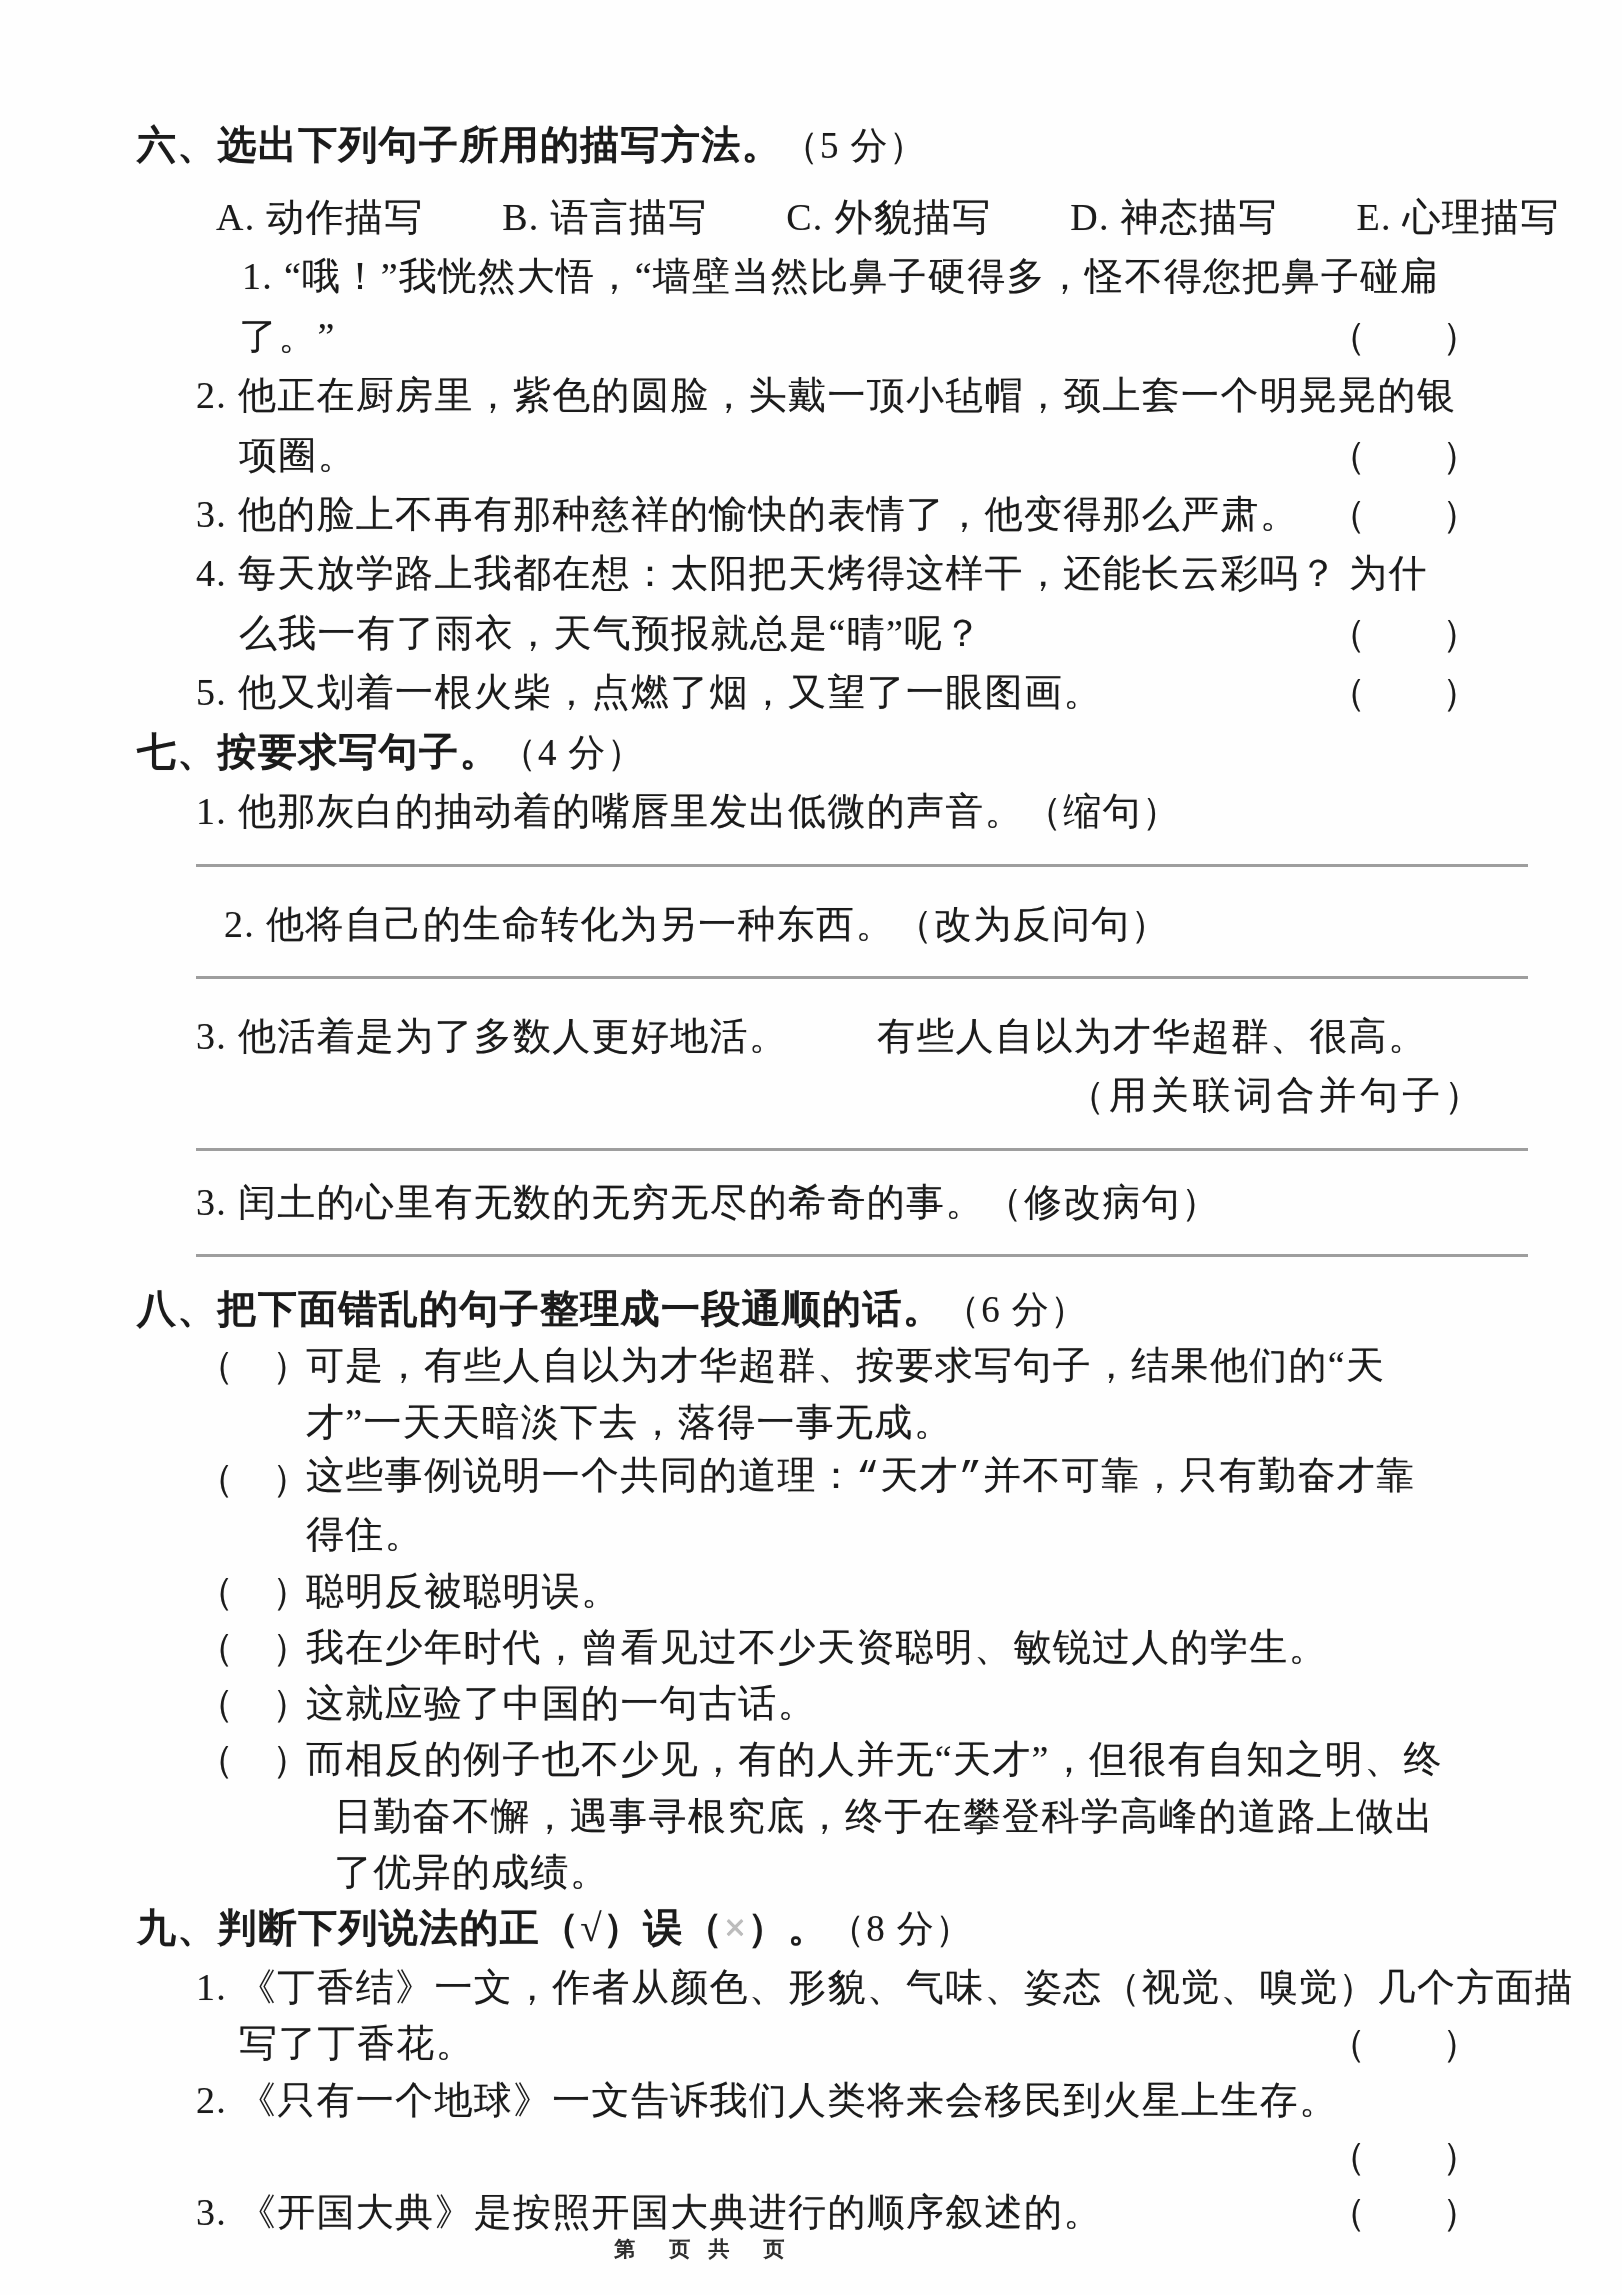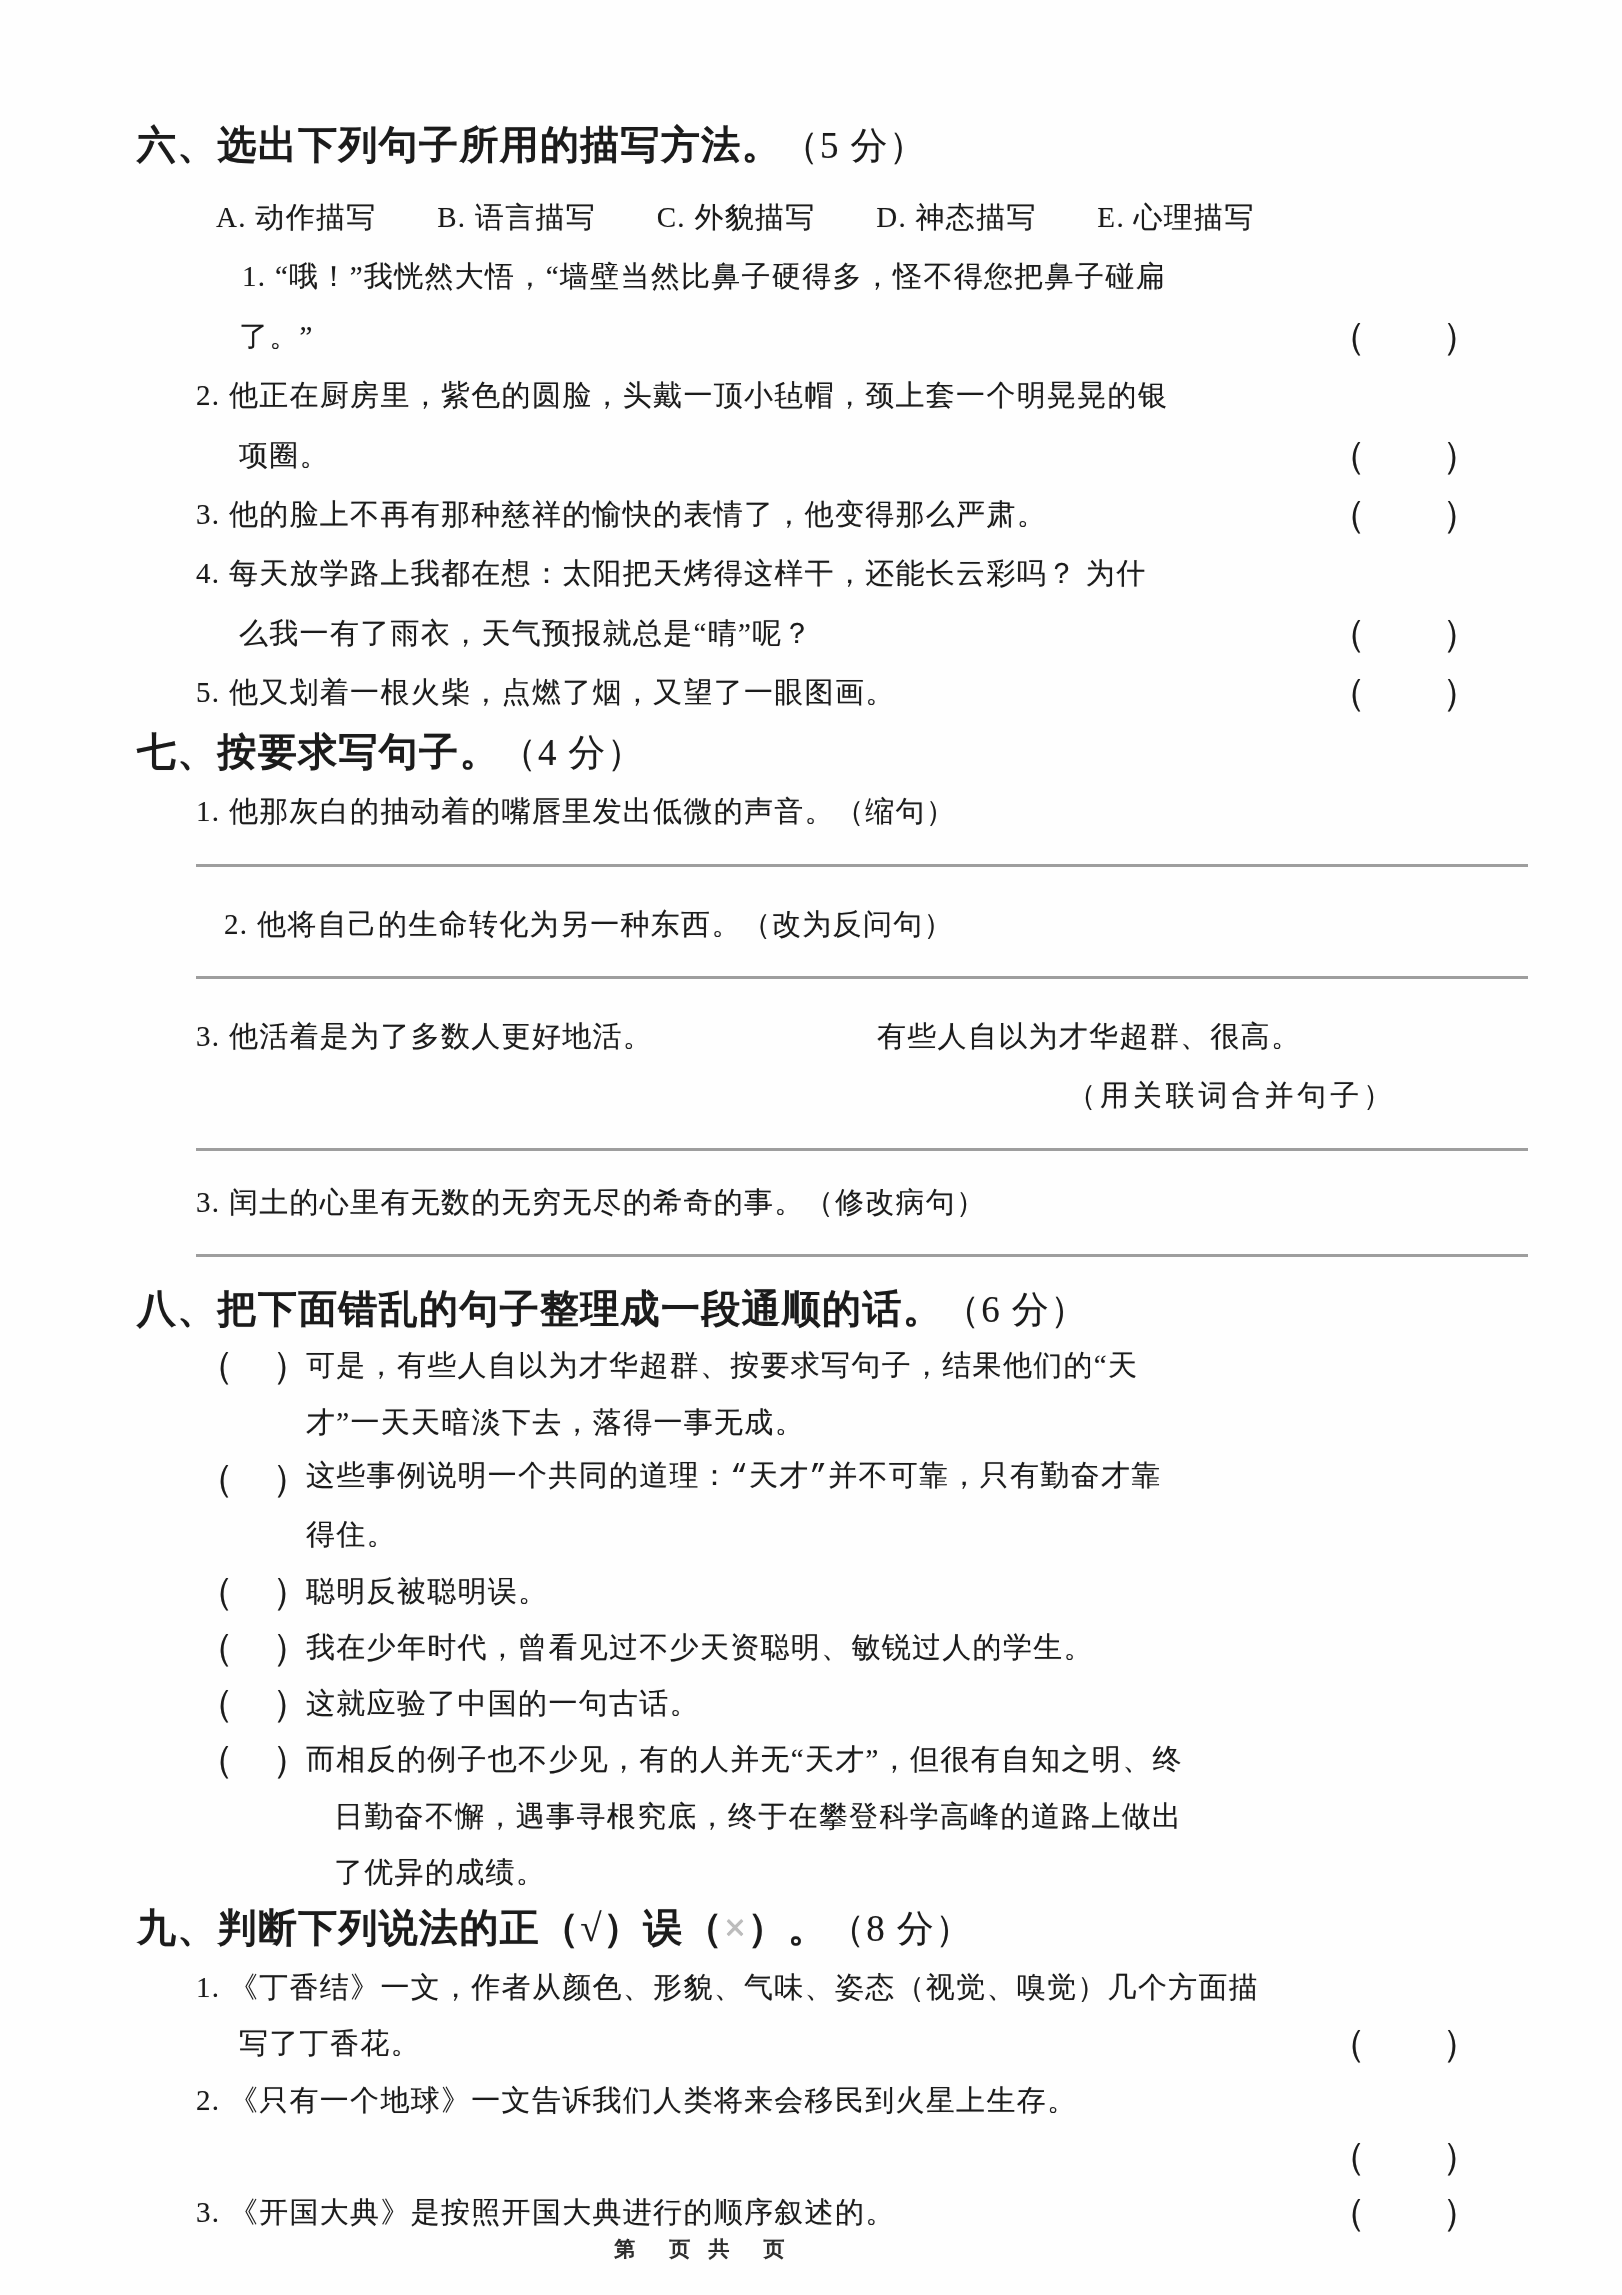--- a/index.html
+++ b/index.html
@@ -7,21 +7,21 @@
     position:relative;
     width:1623px;height:2295px;
     background:#fefefe;
     overflow:hidden;
     font-family:"Liberation Serif","DejaVu Serif",serif;
     color:#1b1b1b;
     text-shadow:0 0 0.7px rgba(45,45,45,.38);
   }
   .ln{
     position:absolute;
-    font-size:29px;
+    font-size:38px;
     line-height:48px;
     letter-spacing:1.3px;
     white-space:nowrap;
   }
   .hd{font-weight:bold;font-size:39px;}
   .hd .score{font-weight:normal;font-size:37px;}
   .paren{position:absolute;font-size:38px;line-height:48px;letter-spacing:0;}
   .ansline{position:absolute;left:196px;width:1332px;height:3.3px;background:#9e9e9e;}
   .cross{color:#bcbcbc;font-weight:bold;}
   .note{letter-spacing:3.9px;}

